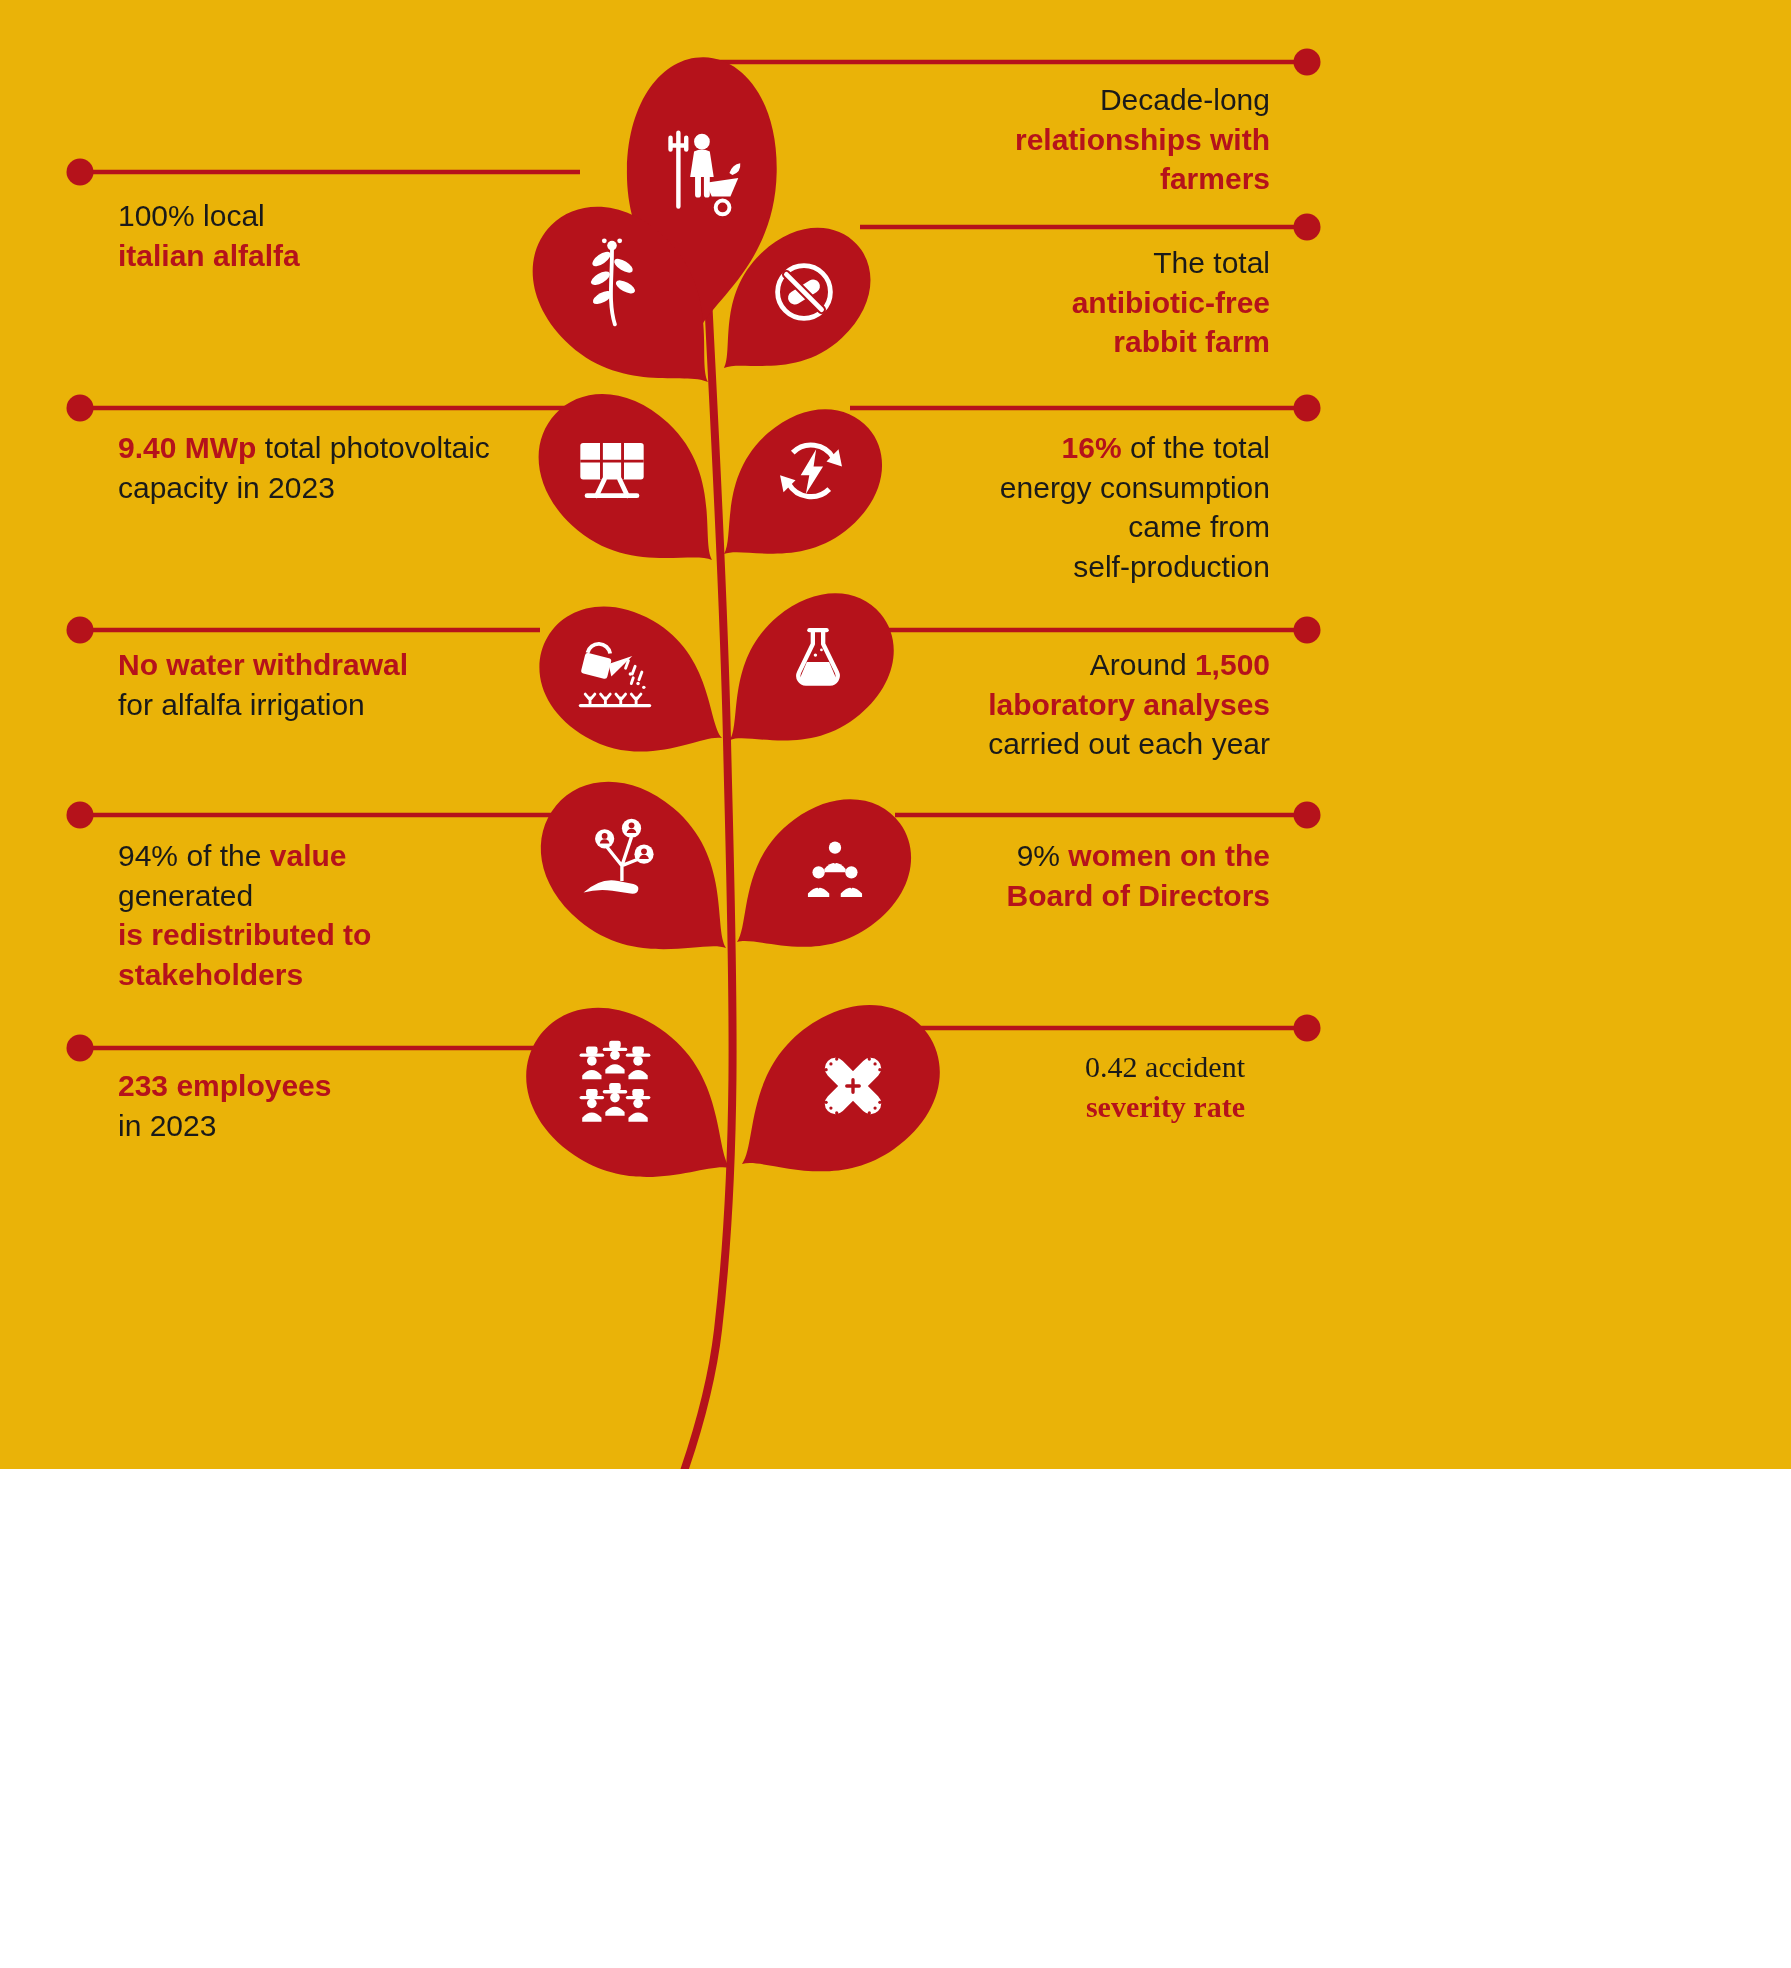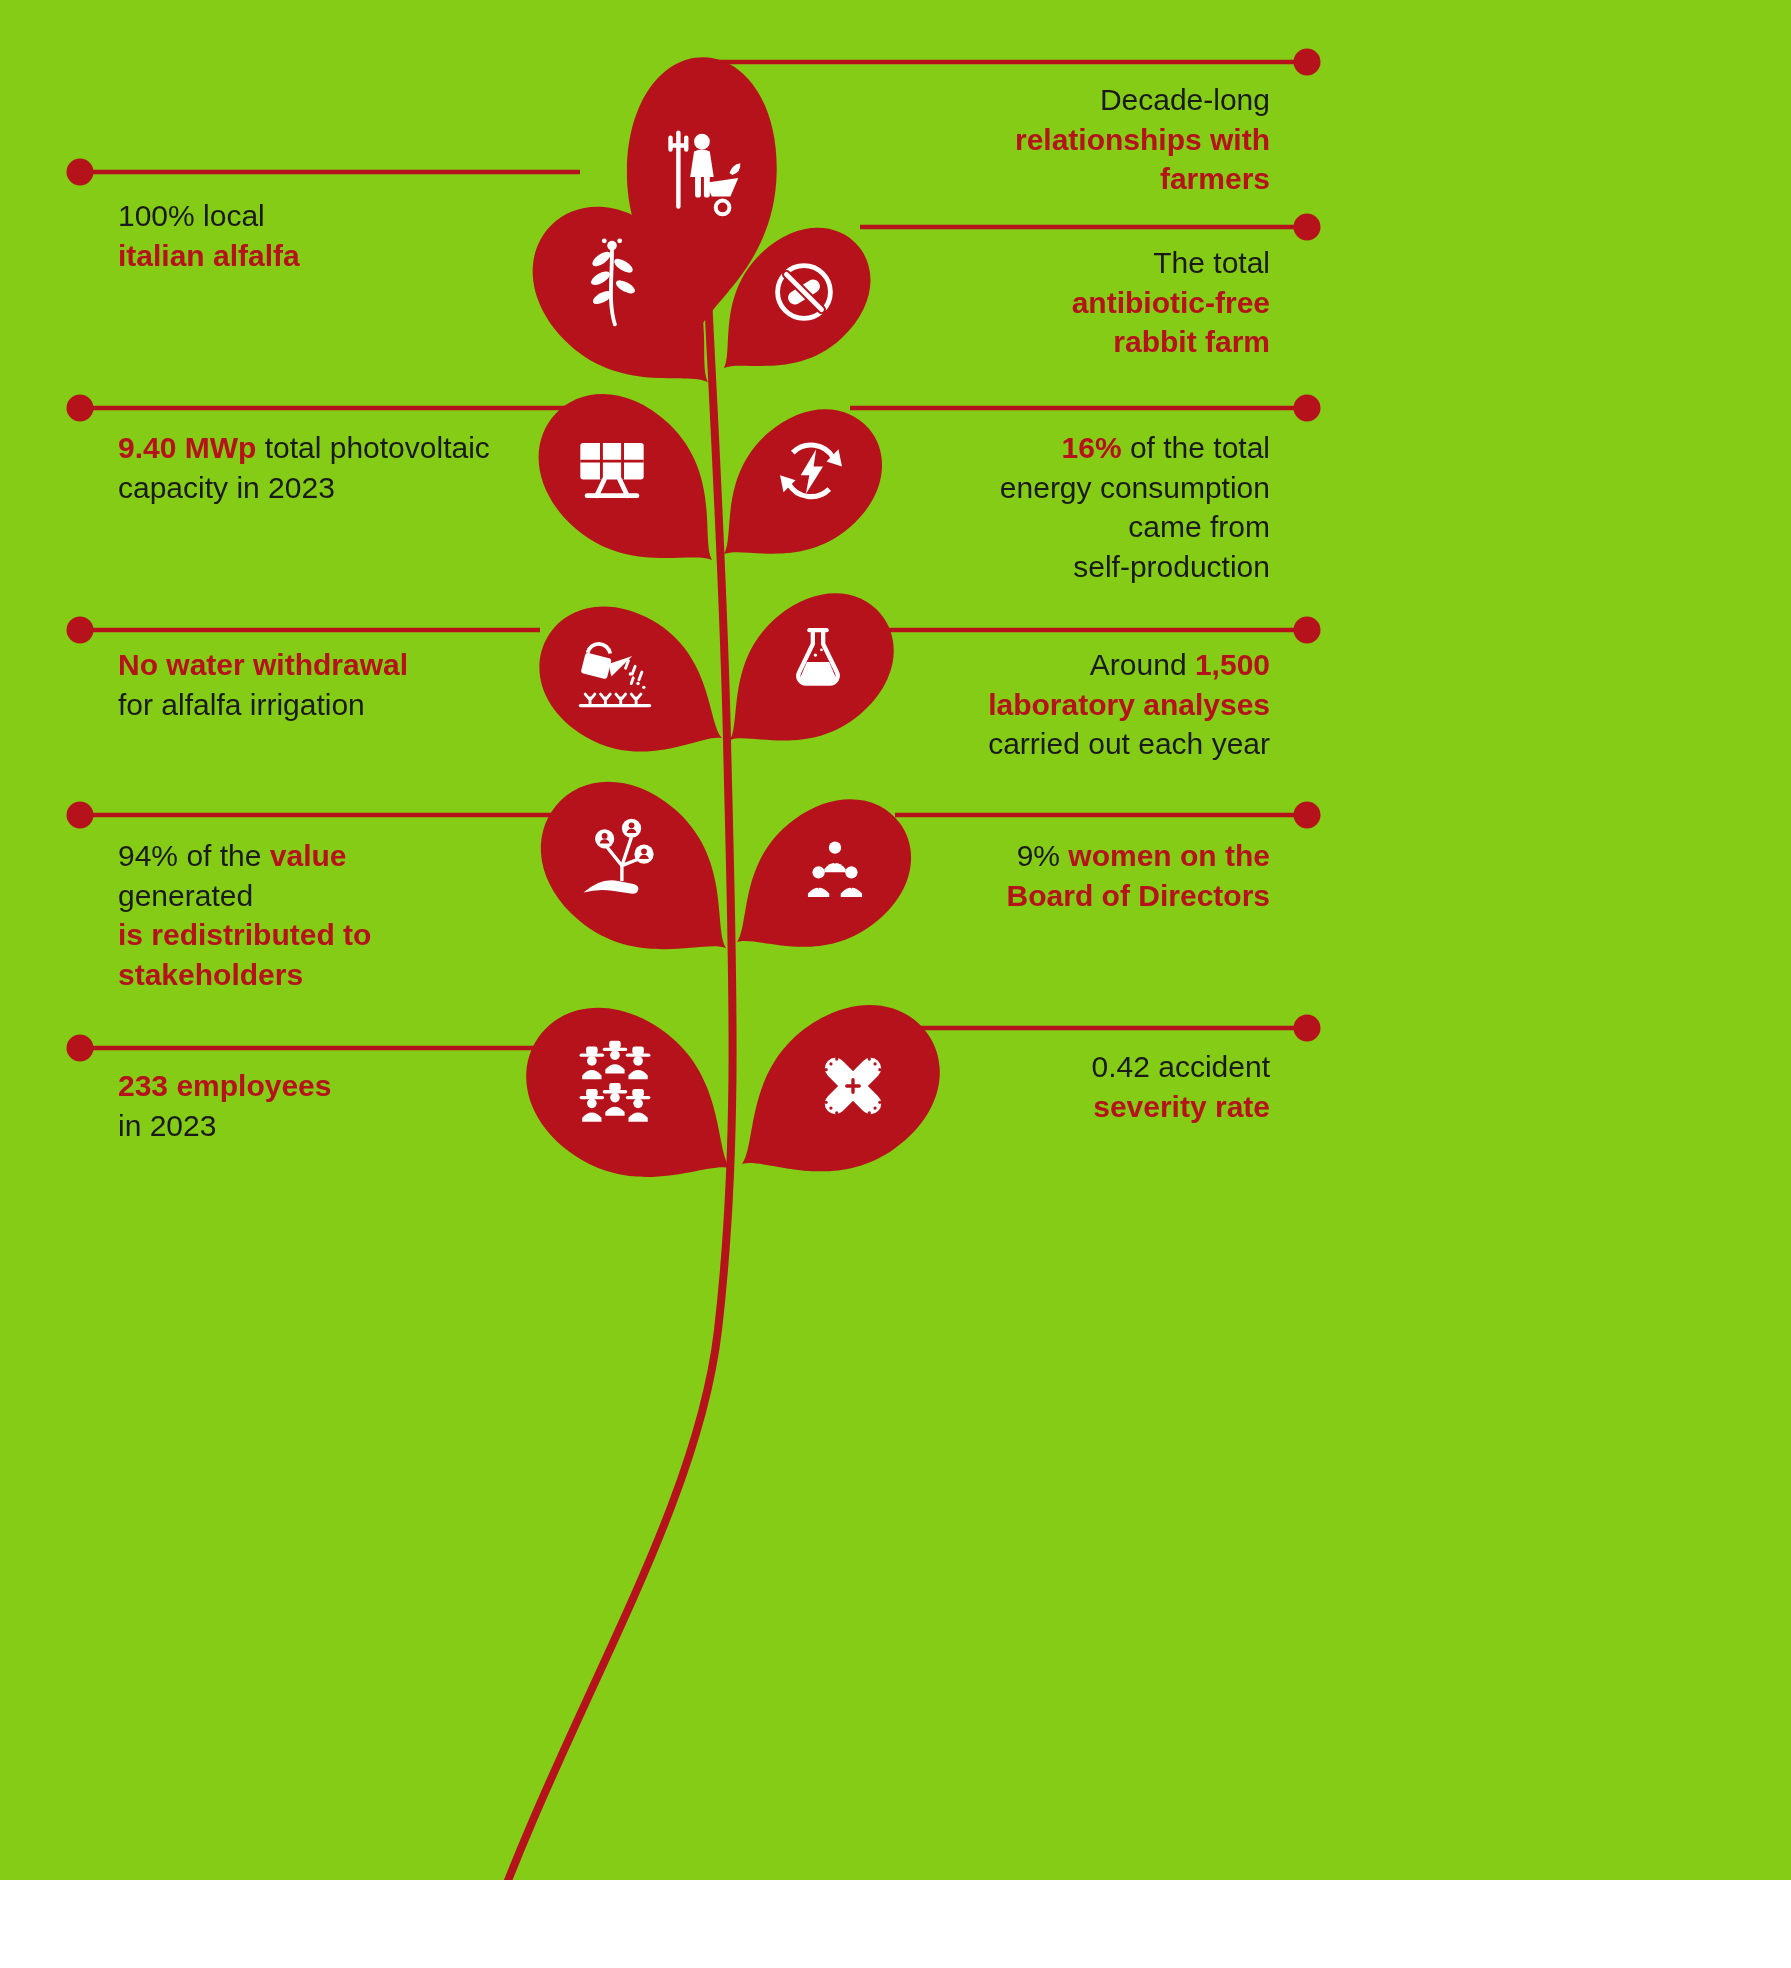--- a/index.html
+++ b/index.html
@@ -1,19 +1,19 @@
 <!DOCTYPE html>
 <html><head>
 <meta charset="utf-8">
 <style>
   html,body{margin:0;padding:0;background:#ffffff;}
   .canvas{
     position:relative;
-    width:1791px;height:1880px;
-    background:#84cc16;
+    width:1791px;height:1469px;
+    background:#eab308;
     font-family:"Liberation Sans", sans-serif;
     overflow:hidden;
   }
   .scene{position:absolute;left:0;top:0;width:1791px;height:1968px;}
   .leaf{fill:#b5121b;}
   .callout{
     position:absolute;
     font-size:30px;
     line-height:1.32;
     color:#1a1a1a;
@@ -27,21 +27,21 @@
   #co-farmers{top:80px;right:521px;}
   #co-alfalfa{top:196px;left:118px;}
   #co-rabbit{top:243px;right:521px;}
   #co-photovoltaic{top:428px;left:118px;}
   #co-energy{top:428px;right:521px;margin-left:16px;}
   #co-water{top:645px;left:118px;}
   #co-laboratory{top:645px;right:521px;}
   #co-value{top:836px;left:118px;}
   #co-board{top:836px;right:521px;}
   #co-employees{top:1066px;left:118px;}
-  #co-accident{top:1047px;right:521px;}
+  #co-accident{top:1047px;right:546px;font-family:Liberation Serif, serif;}
 </style>
 </head>
 <body>
 
 <div class="canvas">
 
   <svg class="scene" viewBox="0 0 1791 1968">
     <defs>
       <path id="petal" d="M0,0 C-8,-26 -78,-62 -78,-148 C-78,-212 -42,-252 0,-252 C42,-252 78,-212 78,-148 C78,-62 8,-26 0,0 Z"></path>
     </defs>

